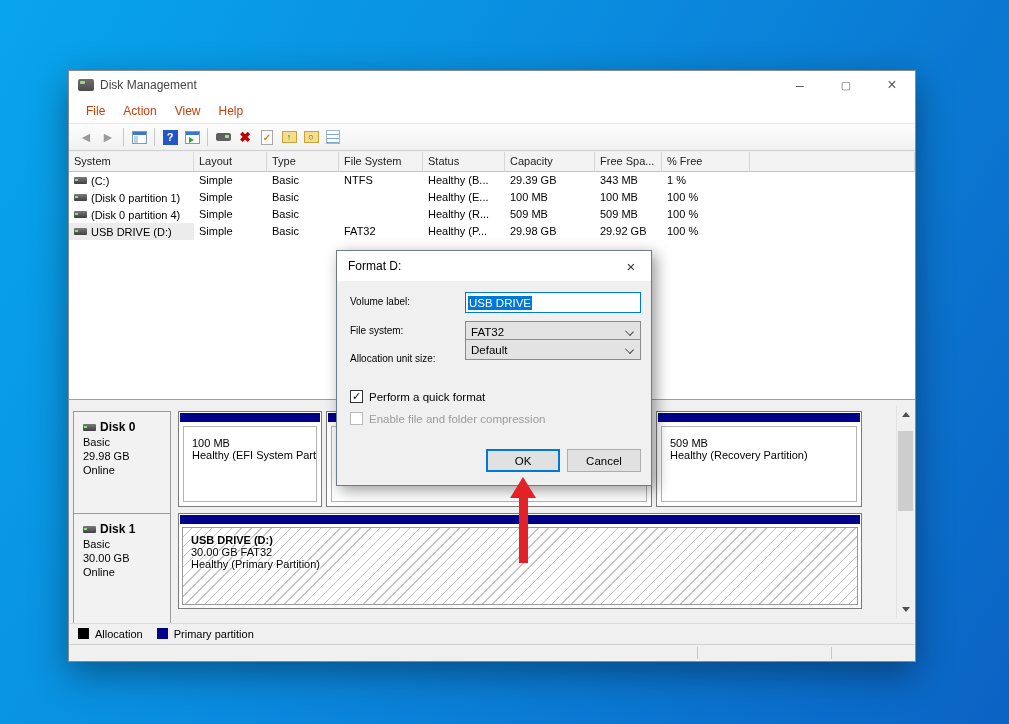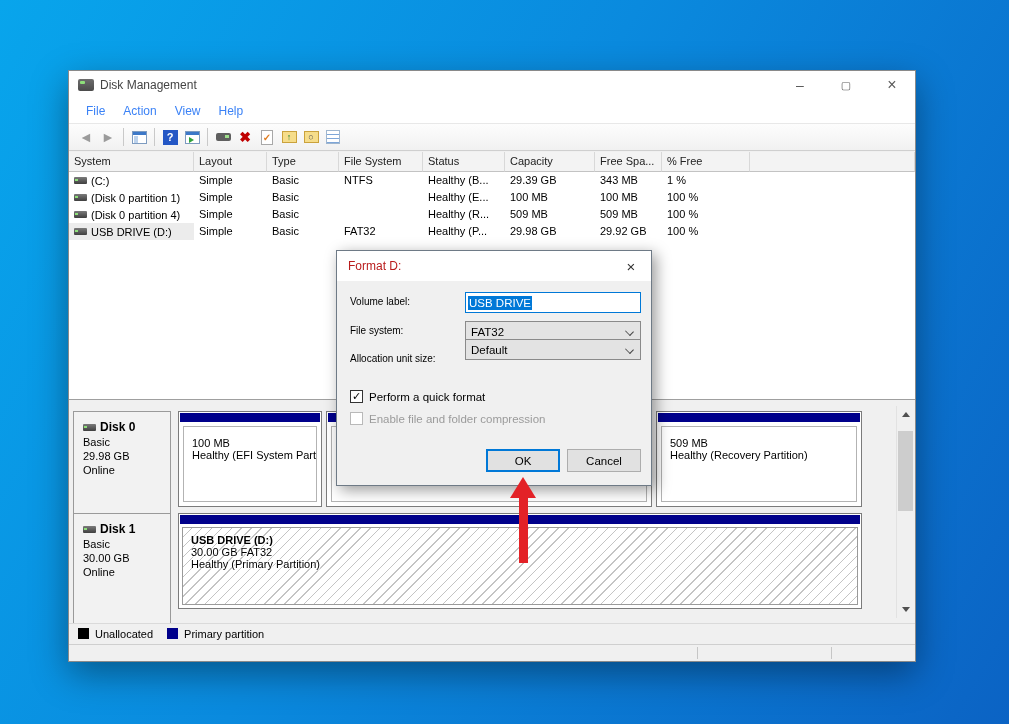--- a/index.html
+++ b/index.html
@@ -15,21 +15,21 @@
     background:#f0f0f0; border:1px solid #8a8a8a;
     box-shadow:0 12px 34px rgba(0,0,0,.38);
   }
   .titlebar { position:absolute; left:0; top:0; right:0; height:28px; background:#fff; display:flex; align-items:center; }
   .title-ico { width:16px; height:12px; margin:0 6px 0 9px; background:linear-gradient(#6d6d6d,#4b4b4b); border-radius:2px; position:relative; }
   .title-ico::before { content:""; position:absolute; left:2px; top:2px; width:5px; height:3px; background:#8ee07a; border-radius:1px; }
   .title-text { font-size:12px; color:#444; }
   .caption-btns { margin-left:auto; display:flex; height:100%; }
   .cap-btn { width:46px; height:100%; display:flex; align-items:center; justify-content:center; font-size:14px; color:#5c5c5c; }
   .menubar { position:absolute; left:0; top:28px; right:0; height:24px; background:#fff; display:flex; align-items:center; padding-left:8px; }
-  .menu-item { font-size:12px; color:#3b82f6; padding:4px 9px; }
+  .menu-item { font-size:12px; color:#c2410c; padding:4px 9px; }
   .toolbar { position:absolute; left:0; top:52px; right:0; height:28px; background:linear-gradient(#fdfdfd,#f1f1f1);
     border-top:1px solid #e8e8e8; border-bottom:1px solid #cfcfcf; display:flex; align-items:center; padding-left:6px; }
   .tb-ico { width:20px; height:20px; margin:0 1px; display:flex; align-items:center; justify-content:center; font-size:13px; }
   .tb-sep { width:1px; height:18px; background:#c9c9c9; margin:0 4px; }
   .nav-arrow { color:#9b9b9b; font-size:14px; }
   .win-ico { width:15px; height:13px; border:1px solid #7d9bc0; background:#fff; position:relative; }
   .win-ico::before { content:""; position:absolute; left:0; top:0; right:0; height:3px; background:#3c78c8; }
   .win-ico.pane::after { content:""; position:absolute; left:1px; top:4px; width:4px; height:7px; background:#bcd2ec; }
   .win-ico.play::after { content:""; position:absolute; left:3px; top:5px; border-left:5px solid #2fa33c; border-top:3px solid transparent; border-bottom:3px solid transparent; }
   .help-ico { width:15px; height:15px; background:#2457c5; color:#fff; font-weight:bold; font-size:11px; display:flex; align-items:center; justify-content:center; }
@@ -74,21 +74,21 @@
   
   .legend { position:absolute; left:0; top:552px; right:0; height:20px; background:#f0f0f0; border-top:1px solid #dadada; display:flex; align-items:center; gap:6px; padding-left:9px; }
   .leg-sq { width:11px; height:11px; flex:0 0 auto; }
   .leg-label { font-size:11px; color:#000; margin-right:8px; }
   .statusbar { position:absolute; left:0; top:573px; right:0; bottom:0; background:#f0f0f0; border-top:1px solid #cfcfcf; }
   .sb-div { position:absolute; top:2px; bottom:2px; width:1px; background:#c6c6c6; }
   
   .dlg { position:absolute; left:336px; top:250px; width:316px; height:236px; background:#f0f0f0;
     border:1px solid #6e7a86; box-shadow:4px 4px 14px rgba(0,0,0,.4); z-index:30; }
   .dlg-title { position:absolute; left:0; top:0; right:0; height:30px; background:#fff; display:flex; align-items:center; }
-  .dlg-title-text { font-size:12px; color:#b91c1c; margin-left:11px; }
+  .dlg-title-text { font-size:12px; color:#000000; margin-left:11px; }
   .dlg-close { margin-left:auto; width:40px; height:100%; display:flex; align-items:center; justify-content:center; font-size:15px; color:#333; }
   .fld-label { position:absolute; left:13px; font-size:10px; color:#000; }
   .txt-input { position:absolute; left:128px; width:176px; height:21px; background:#fff; border:1px solid #0078d7; font-size:11.5px; display:flex; align-items:center; padding-left:2px; }
   .txt-sel { background:#0078d7; color:#fff; padding:1px 1px; }
   .combo { position:absolute; left:128px; width:176px; height:21px; background:#e3e3e3; border:1px solid #8a8a8a; font-size:11.5px; color:#000; display:flex; align-items:center; padding-left:5px; }
   .combo .chev { position:absolute; right:7px; top:6px; width:7px; height:7px; border-right:1.4px solid #444; border-bottom:1.4px solid #444; transform:rotate(45deg) scale(1,.8); }
   .chk-row { position:absolute; left:13px; display:flex; align-items:center; gap:6px; }
   .chk-box { width:13px; height:13px; background:#fff; border:1px solid #333; font-size:11px; line-height:11px; color:#000; text-align:center; }
   .chk-box.off { border-color:#b9b9b9; }
   .chk-label { font-size:11.5px; color:#000; }
@@ -278,21 +278,21 @@
         </div>
       <div class="sb-thumb"></div>
       <div class="sb-btn" style="bottom:0;">
           <span class="tri-down"></span>
         </div>
     </div>
   </div>
 
   <div class="legend">
     <span class="leg-sq" style="background:#000000;"></span>
-    <span class="leg-label">Unallocated</span>
+    <span class="leg-label">Allocation</span>
     <span class="leg-sq" style="background:#00008b;"></span>
     <span class="leg-label">Primary partition</span>
   </div>
 
   <div class="statusbar">
     <span class="sb-div" style="left:628px;"></span>
     <span class="sb-div" style="left:762px;"></span>
   </div>
 </div>
 

